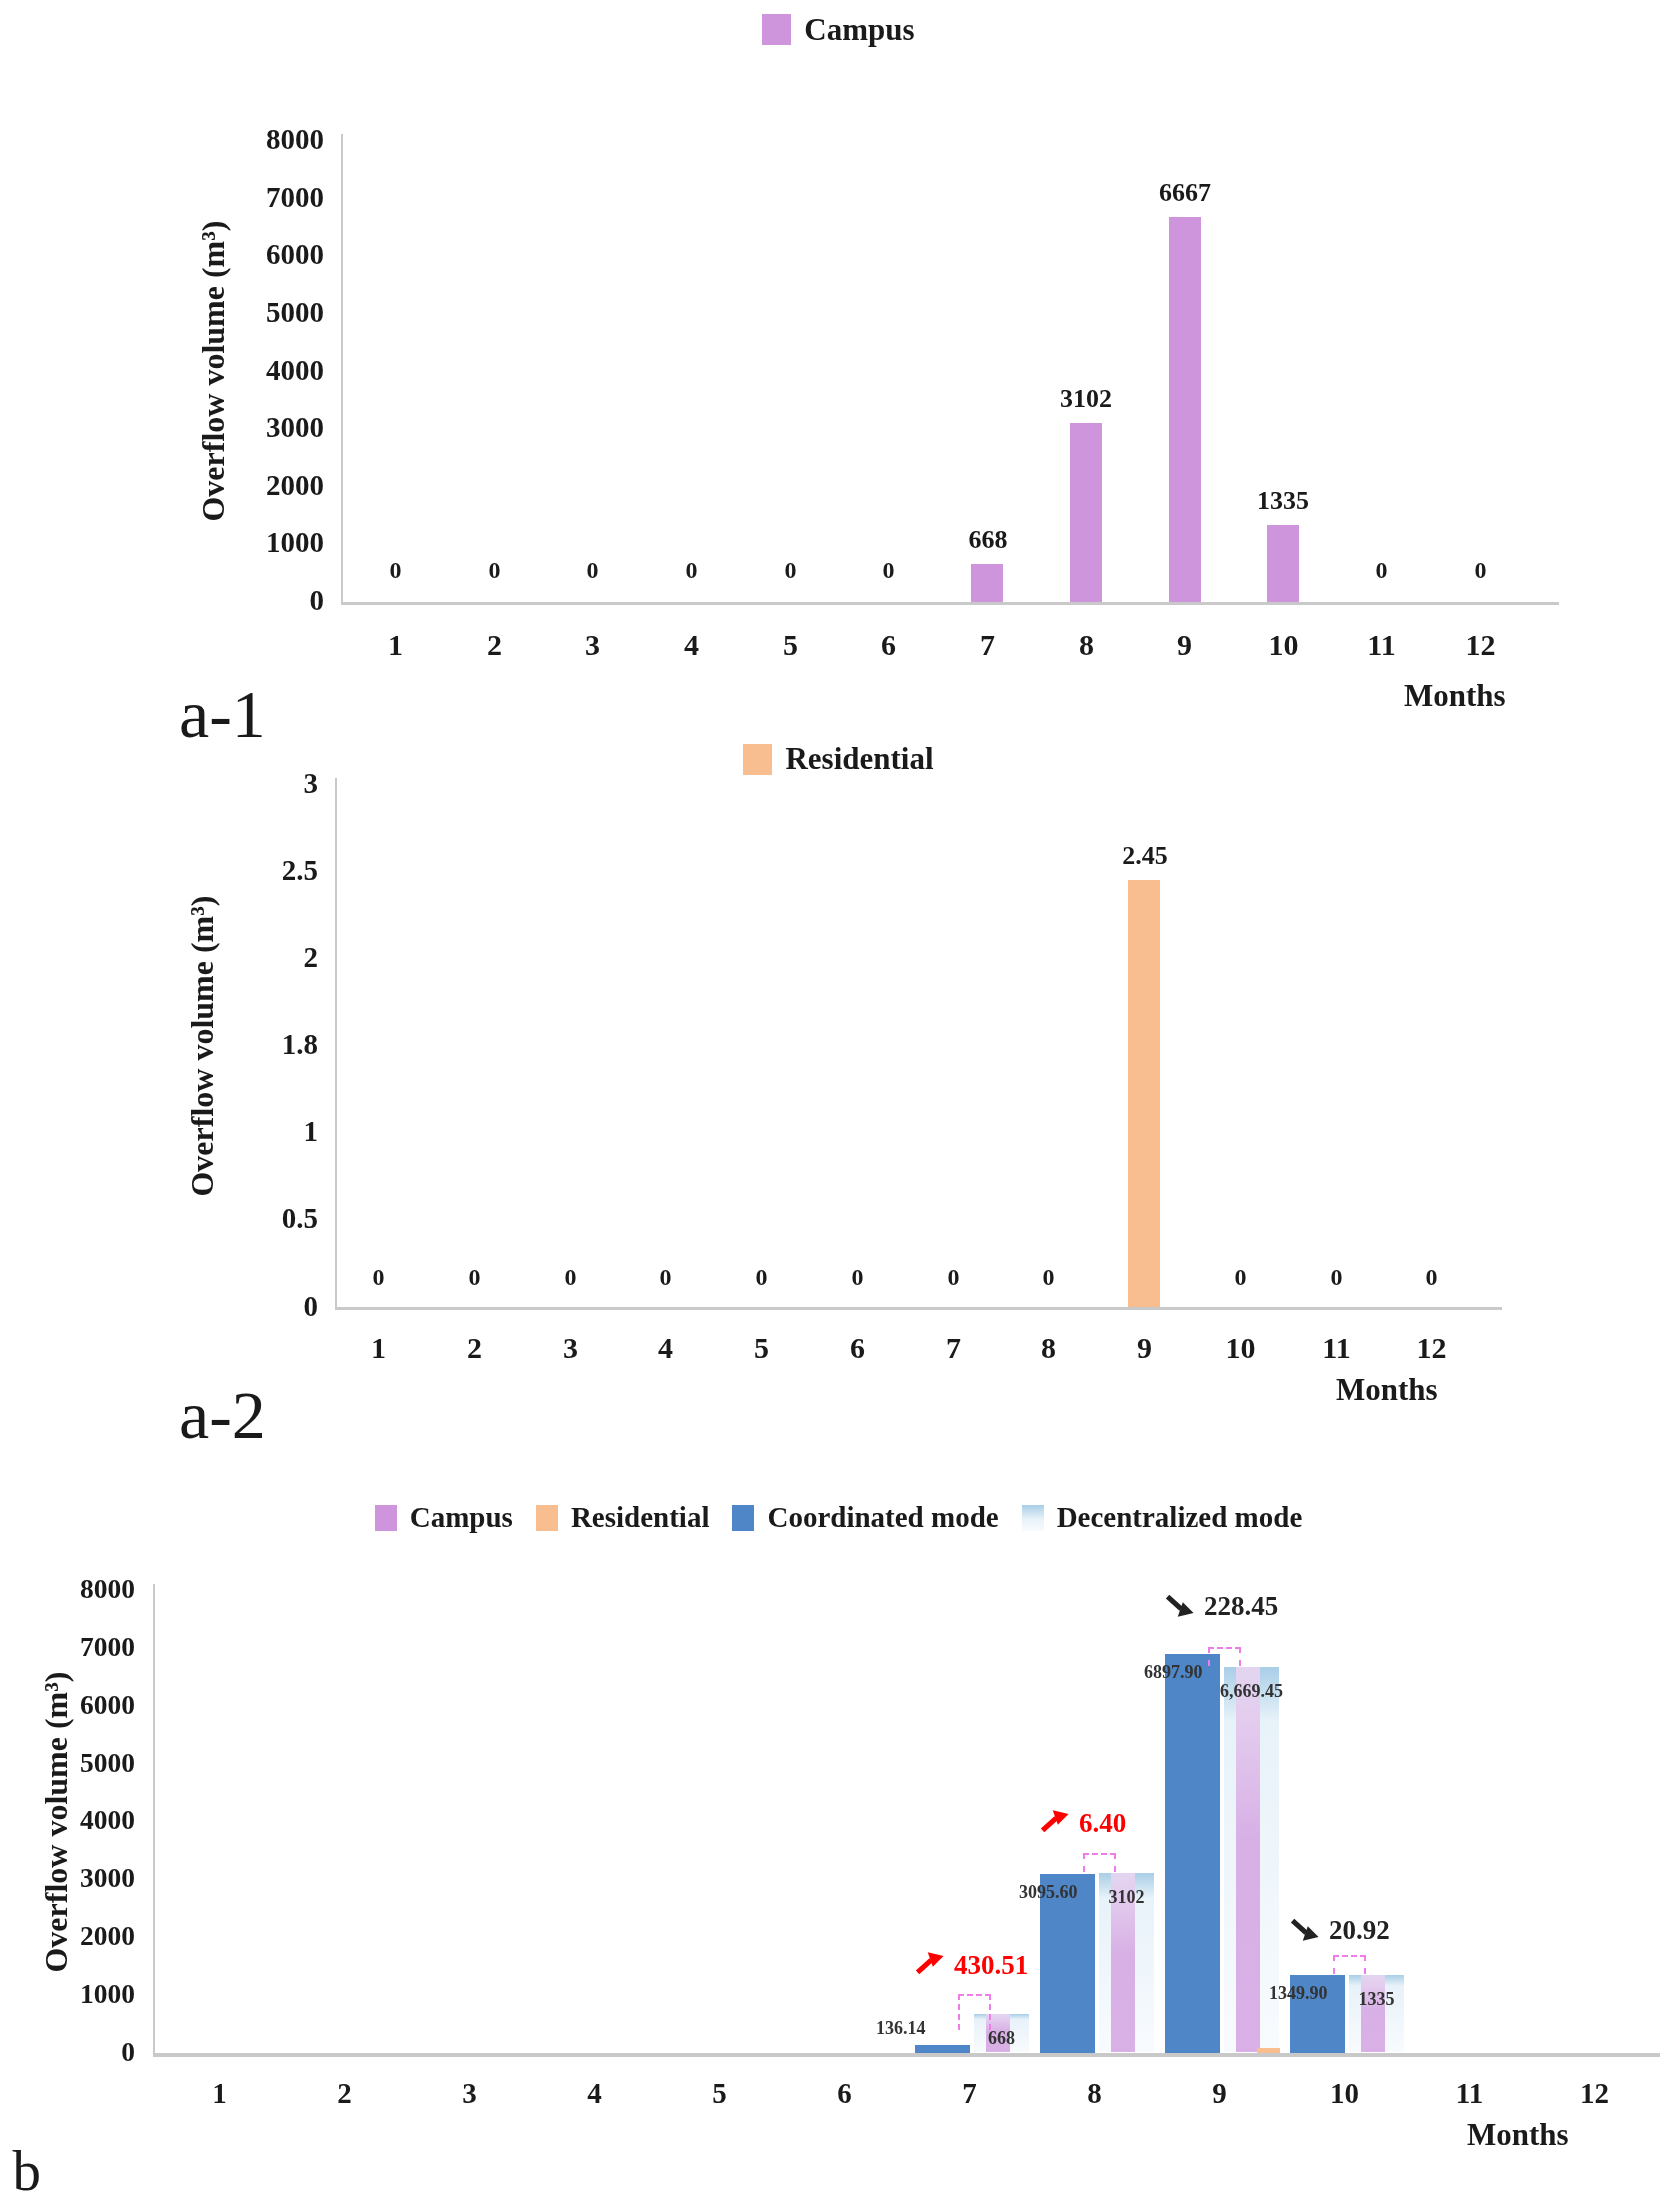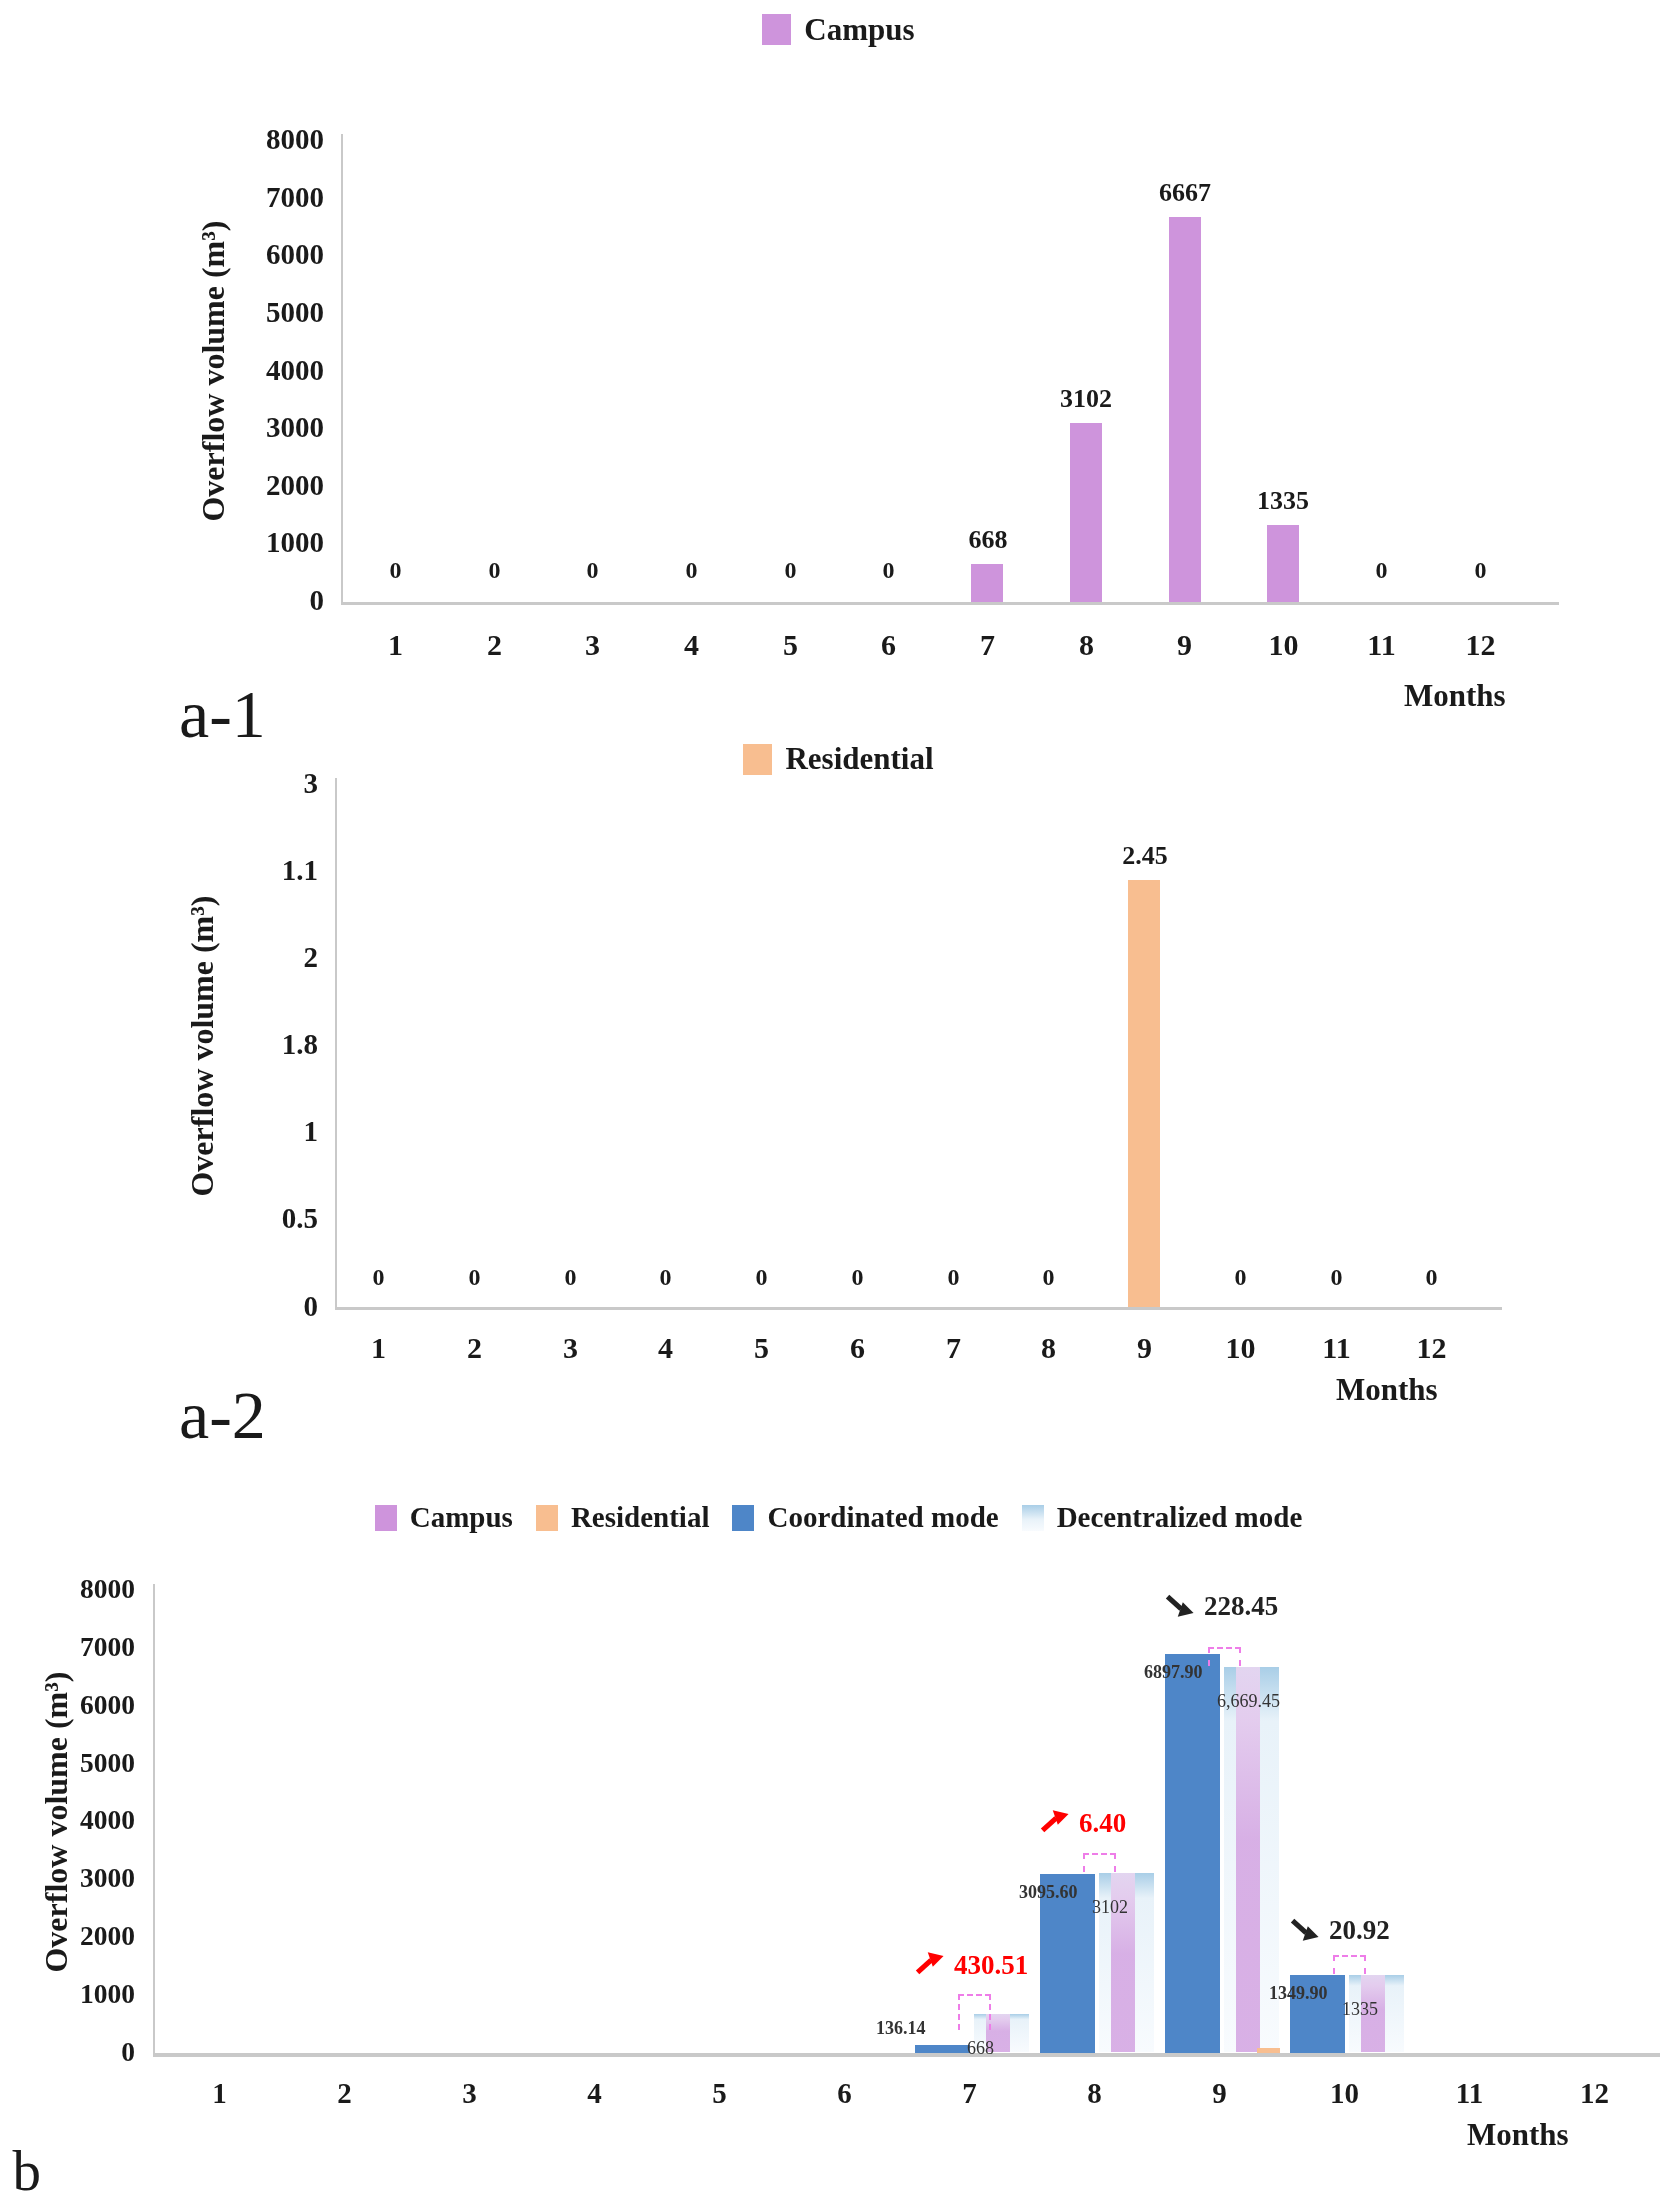--- a/index.html
+++ b/index.html
@@ -18,22 +18,22 @@
   .bar-label{position:absolute;font-weight:700;white-space:nowrap;}
   .zero-label{position:absolute;font-weight:700;text-align:center;}
   .ylab{position:absolute;font-weight:700;white-space:nowrap;
         transform:translate(-50%,-50%) rotate(-90deg);}
   .xlab{position:absolute;font-weight:700;white-space:nowrap;}
   .panel-letter{position:absolute;font-weight:400;}
   .bracket{position:absolute;border-top:2.9px dashed #EE7DE8;border-left:2.9px dashed #EE7DE8;
            border-right:2.9px dashed #EE7DE8;}
   .annotation{position:absolute;font-weight:700;white-space:nowrap;text-align:center;}
   .inner-bar{position:absolute;left:12px;bottom:0;width:24px;top:0;}
-  .comp-label{position:absolute;left:-6.9px;right:-6.9px;top:24px;text-align:left;
-              font-weight:400;}
+  .comp-label{position:absolute;left:-6.9px;right:-6.9px;top:14px;text-align:center;
+              font-weight:700;}
   .axis-line{position:absolute;background:#c9c9c9;}
 </style>
 </head>
 <body>
 
 <div id="app">
 
   <section class="panel" id="panel-a1">
     <div class="legend-row" id="legend-a1" style="top:11.5px;">
         <div class="legend-item">
@@ -94,21 +94,21 @@
           <div class="legend-label" style="font-size: 31px;">Residential</div>
         </div>
       </div>
     <div class="ylab" style="left:202px;top:1046px;font-size:32px;">Overflow volume (m³)</div>
     <div class="xlab" style="left:1336px;top:1372px;font-size:31px;">Months</div>
     <div class="panel-letter" style="left:179px;top:1376px;font-size:68px;">a-2</div>
     <div id="plot-a2">
         <div class="axis-line" style="left: 335px; top: 778px; width: 2.3px; height: 530px; background: rgb(201, 201, 201);"></div>
         <div class="axis-line" style="left: 335px; top: 1307px; width: 1167px; height: 2.9px; background: rgb(201, 201, 201);"></div>
         <div class="ytick" style="left: 152px; width: 166px; top: 767px; font-size: 29px;">3</div>
-        <div class="ytick" style="left: 152px; width: 166px; top: 854px; font-size: 29px;">1.1</div>
+        <div class="ytick" style="left: 152px; width: 166px; top: 854px; font-size: 29px;">2.5</div>
         <div class="ytick" style="left: 152px; width: 166px; top: 941px; font-size: 29px;">2</div>
         <div class="ytick" style="left: 152px; width: 166px; top: 1028px; font-size: 29px;">1.8</div>
         <div class="ytick" style="left: 152px; width: 166px; top: 1115px; font-size: 29px;">1</div>
         <div class="ytick" style="left: 152px; width: 166px; top: 1202px; font-size: 29px;">0.5</div>
         <div class="ytick" style="left: 152px; width: 166px; top: 1290px; font-size: 29px;">0</div>
         <div class="xtick" style="left: 344px; width: 69px; top: 1331px; font-size: 30px;">1</div>
         <div class="xtick" style="left: 440px; width: 69px; top: 1331px; font-size: 30px;">2</div>
         <div class="xtick" style="left: 536px; width: 69px; top: 1331px; font-size: 30px;">3</div>
         <div class="xtick" style="left: 631px; width: 69px; top: 1331px; font-size: 30px;">4</div>
         <div class="xtick" style="left: 727px; width: 69px; top: 1331px; font-size: 30px;">5</div>

